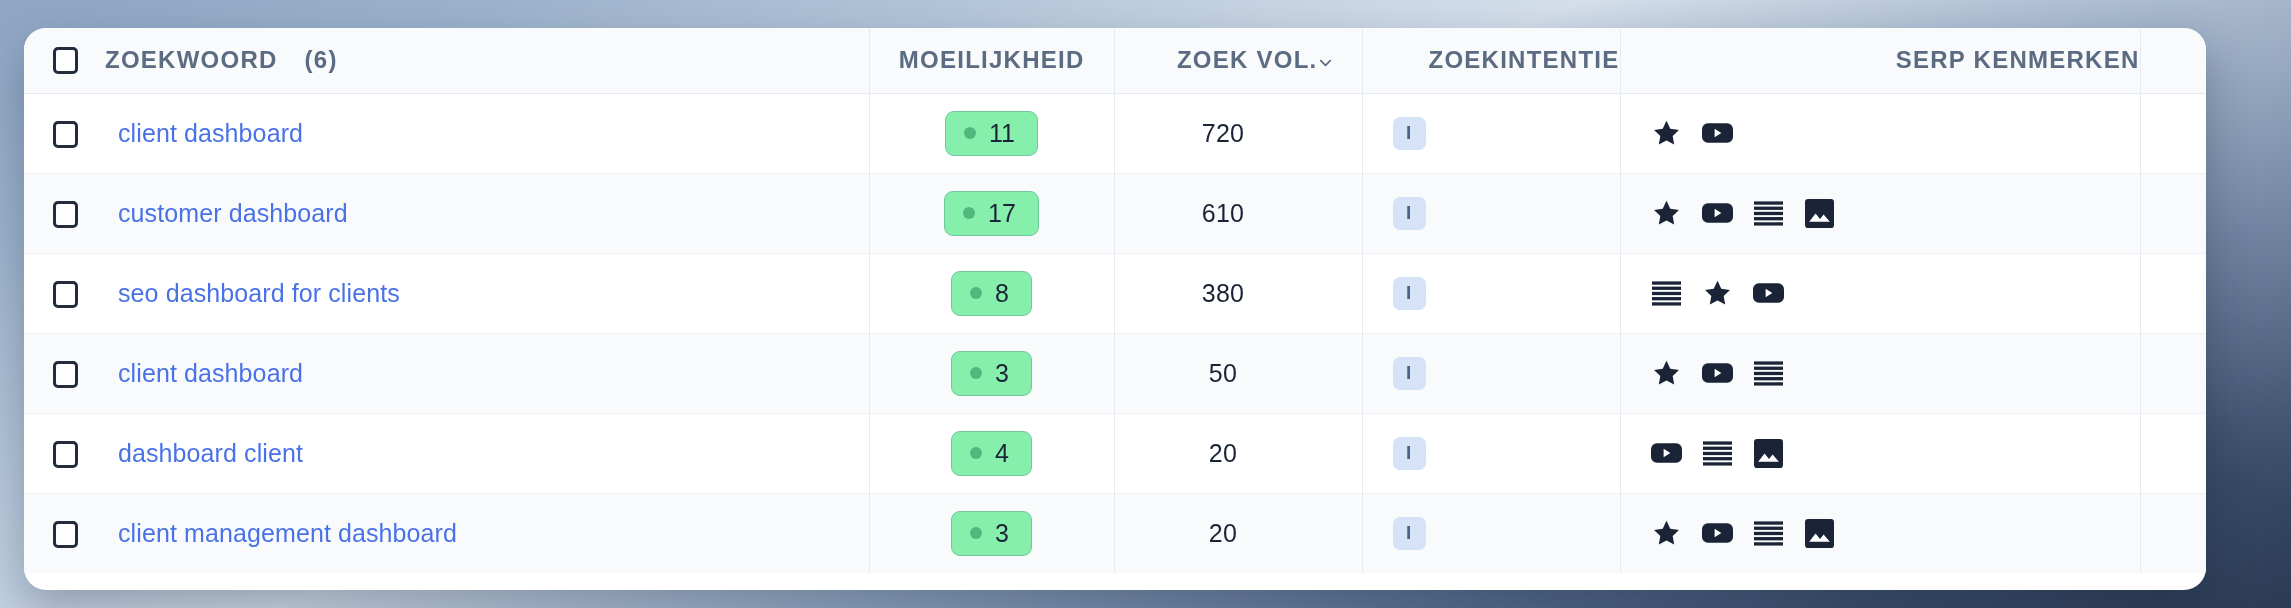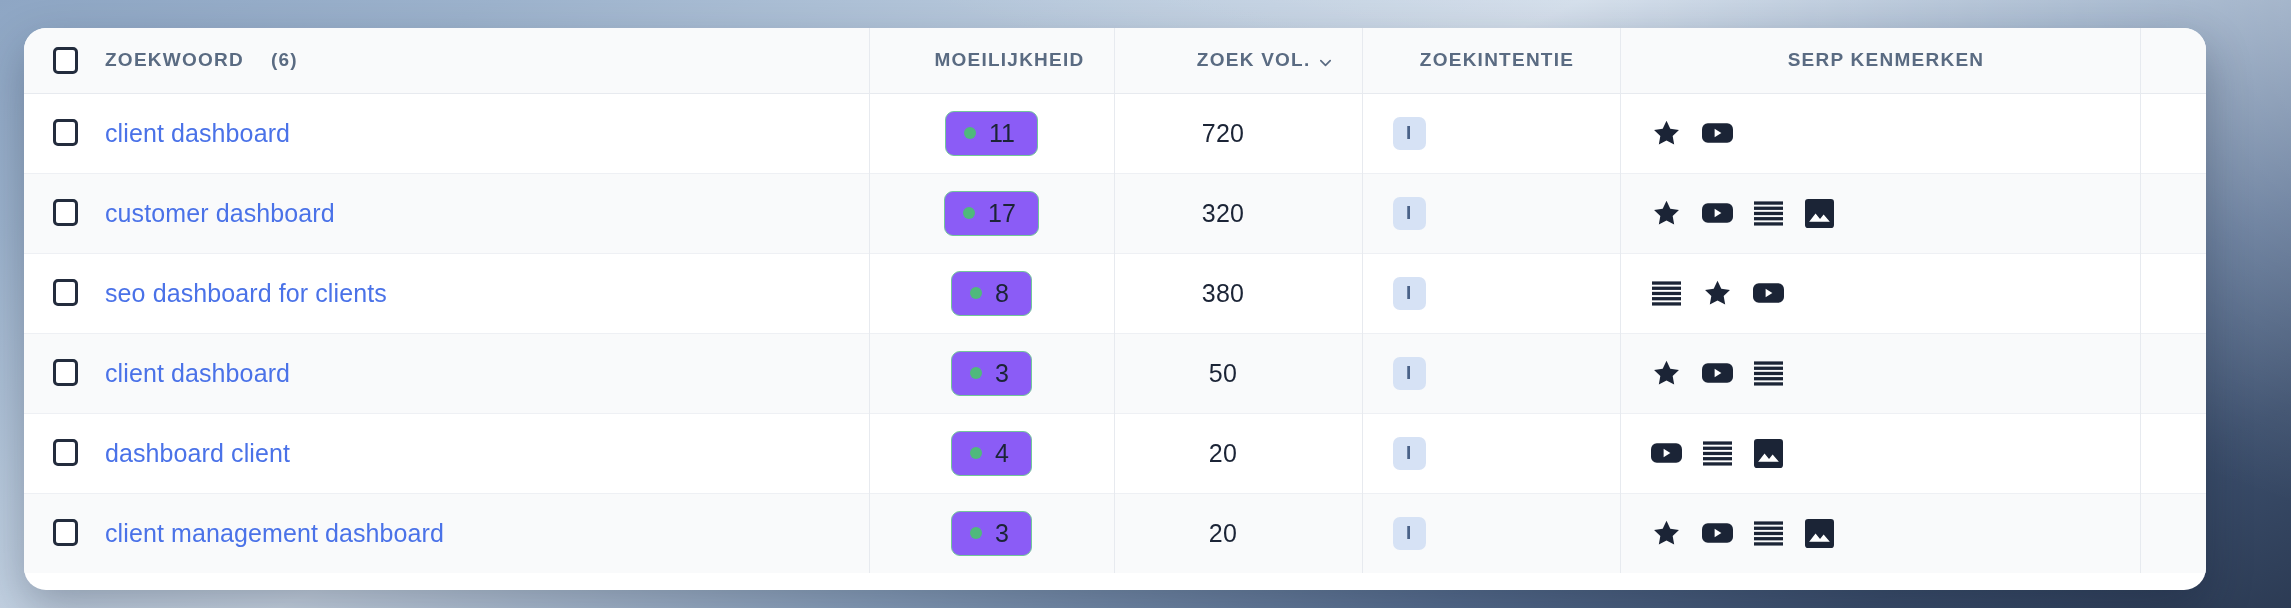--- a/index.html
+++ b/index.html
@@ -35,67 +35,67 @@
   col.c-diff { width:245px; }
   col.c-vol  { width:248px; }
   col.c-int  { width:258px; }
   col.c-serp { width:520px; }
   col.c-cpc  { width:250px; }
 
   thead th {
     height:65px;
     background:#f9fafb;
     border-bottom:1px solid #e7eaef;
-    font-size:19px;
+    font-size:24px;
     font-weight:700;
     letter-spacing:1.25px;
     color:#5a6b82;
     vertical-align:middle;
     white-space:nowrap;
   }
   thead th.sep { border-left:1px solid #e7eaef;margin-left:40px; }
   th.kw-head { text-align:left; padding-left:0; }
   .kw-head-inner { display:flex; align-items:center; gap:27px; padding-left:29px; }
   .kw-count { font-weight:700; letter-spacing:1.25px; }
   th.r { text-align:right; padding-right:29px; }
-  th.l { text-align:center; padding-left:12px; }
-  .vol-head-inner { display:inline-flex; align-items:center; gap:7px; }
+  th.l { text-align:right; padding-left:12px; }
+  .vol-head-inner { display:inline-flex; align-items:center; gap:0; }
   .chev { width:15px; height:15px; display:inline-block; position:relative; top:2px; }
   .chev svg { display:block; }
 
   tbody tr { height:80px; }
   tbody tr.odd  { background:#ffffff; }
   tbody tr.even { background:#f9fafb; }
   tbody tr + tr td { border-top:1px solid #eef0f4; }
   tbody td { vertical-align:middle; font-size:25px; color:#1b2436; }
   tbody td.sep { border-left:1px solid #e7eaef; }
   td.r { text-align:center; padding-right:30px; letter-spacing:.3px; }
 
   
-  .kw-cell-inner { display:flex; align-items:flex-start; gap:27px; padding-left:29px; }
+  .kw-cell-inner { display:flex; align-items:flex-end; gap:40px; padding-left:29px; }
   .kw-link { color:#4a72e8; font-size:25px; letter-spacing:.1px; cursor:pointer; }
 
   
   .cbx {
     width:25px; height:27px;
     border:3px solid #232c3d;
     border-radius:5px;
     background:#fff;
     flex:0 0 auto;
     cursor:pointer;
   }
   .cbx.head { border-color:#232c3d; }
 
   
   .diff-wrap { display:flex; justify-content:center; align-items:center; }
   .diff {
     display:inline-flex; align-items:center; gap:13px;
     border:1.5px solid #72c79a;
     border-radius:9px;
-    background:#8b5cf6;
+    background:#86efac;
     padding:7px 22px 7px 18px;
     min-width:76px;
     justify-content:flex-start;
   }
   .diff .dot { width:12px; height:12px; border-radius:50%; background:#4fb97c; flex:0 0 auto; }
   .diff .val { font-size:25px; color:#1b2436; }
 
   
   .intent-wrap { display:flex; justify-content:flex-start; padding-left:30px; }
   .intent {
@@ -209,21 +209,21 @@
             </div>
           </td>
           <td class="sep">
             <div class="diff-wrap">
               <span class="diff">
                 <span class="dot"></span>
                 <span class="val">17</span>
               </span>
             </div>
           </td>
-          <td class="sep r"><span>320</span></td>
+          <td class="sep r"><span>610</span></td>
           <td class="sep">
             <div class="intent-wrap">
               <span class="intent">I</span>
             </div>
           </td>
           <td class="sep">
             <div class="serp">
               <span class="ic">
                 <svg width="31" height="31" viewBox="0 0 24 24">
                   <path d="M12 2.2l2.95 6.1 6.7.92-4.87 4.65 1.18 6.63L12 17.36 6.04 20.5l1.18-6.63L2.35 9.22l6.7-.92z" fill="#1b2436"></path>

